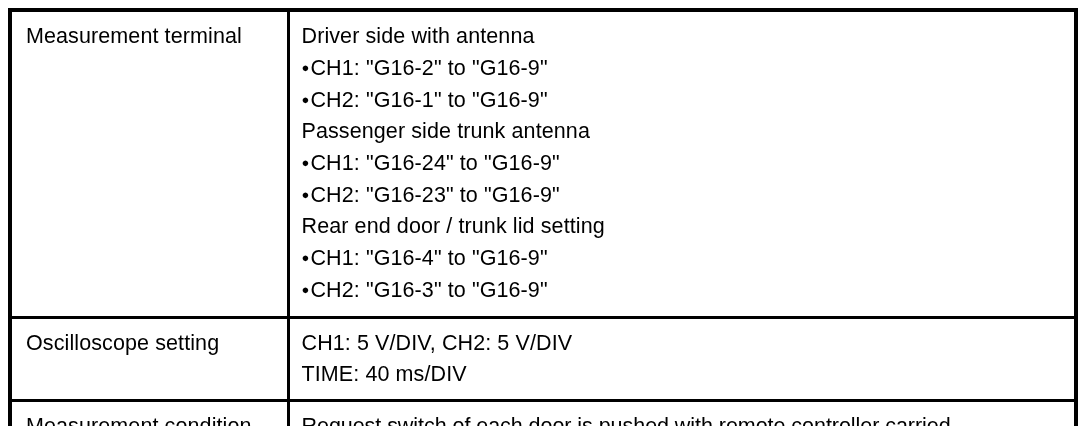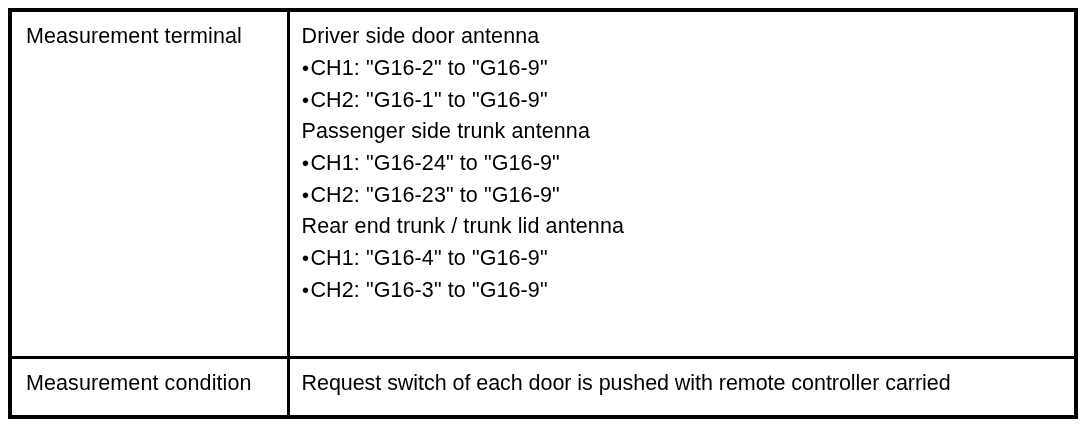--- a/index.html
+++ b/index.html
@@ -111,33 +111,44 @@
 
   <table class="spec-table">
     <tbody>
 
       <tr class="row-terminal">
         <td class="col-label">
           <div class="cell-inner label-cell">Measurement terminal</div>
         </td>
         <td class="col-value">
           <div class="cell-inner">
-            <span class="line group-head">Driver side door antenna</span>
+            <span class="line group-head">Driver side with antenna</span>
             <span class="line bullet">CH1: "G16-2" to "G16-9"</span>
             <span class="line bullet">CH2: "G16-1" to "G16-9"</span>
             <span class="line group-head">Passenger side trunk antenna</span>
             <span class="line bullet">CH1: "G16-24" to "G16-9"</span>
             <span class="line bullet">CH2: "G16-23" to "G16-9"</span>
-            <span class="line group-head">Rear end trunk / trunk lid antenna</span>
+            <span class="line group-head">Rear end door / trunk lid setting</span>
             <span class="line bullet">CH1: "G16-4" to "G16-9"</span>
             <span class="line bullet">CH2: "G16-3" to "G16-9"</span>
           </div>
         </td>
       </tr>
 
+      <tr class="row-oscilloscope">
+        <td class="col-label">
+          <div class="cell-inner label-cell">Oscilloscope setting</div>
+        </td>
+        <td class="col-value">
+          <div class="cell-inner">
+            <span class="line group-head">CH1: 5 V/DIV, CH2: 5 V/DIV</span>
+            <span class="line group-head">TIME: 40 ms/DIV</span>
+          </div>
+        </td>
+      </tr>
 
       <tr class="row-condition">
         <td class="col-label">
           <div class="cell-inner label-cell">Measurement condition</div>
         </td>
         <td class="col-value">
           <div class="cell-inner">
             <span class="line group-head">Request switch of each door is pushed with remote controller carried</span>
           </div>
         </td>

